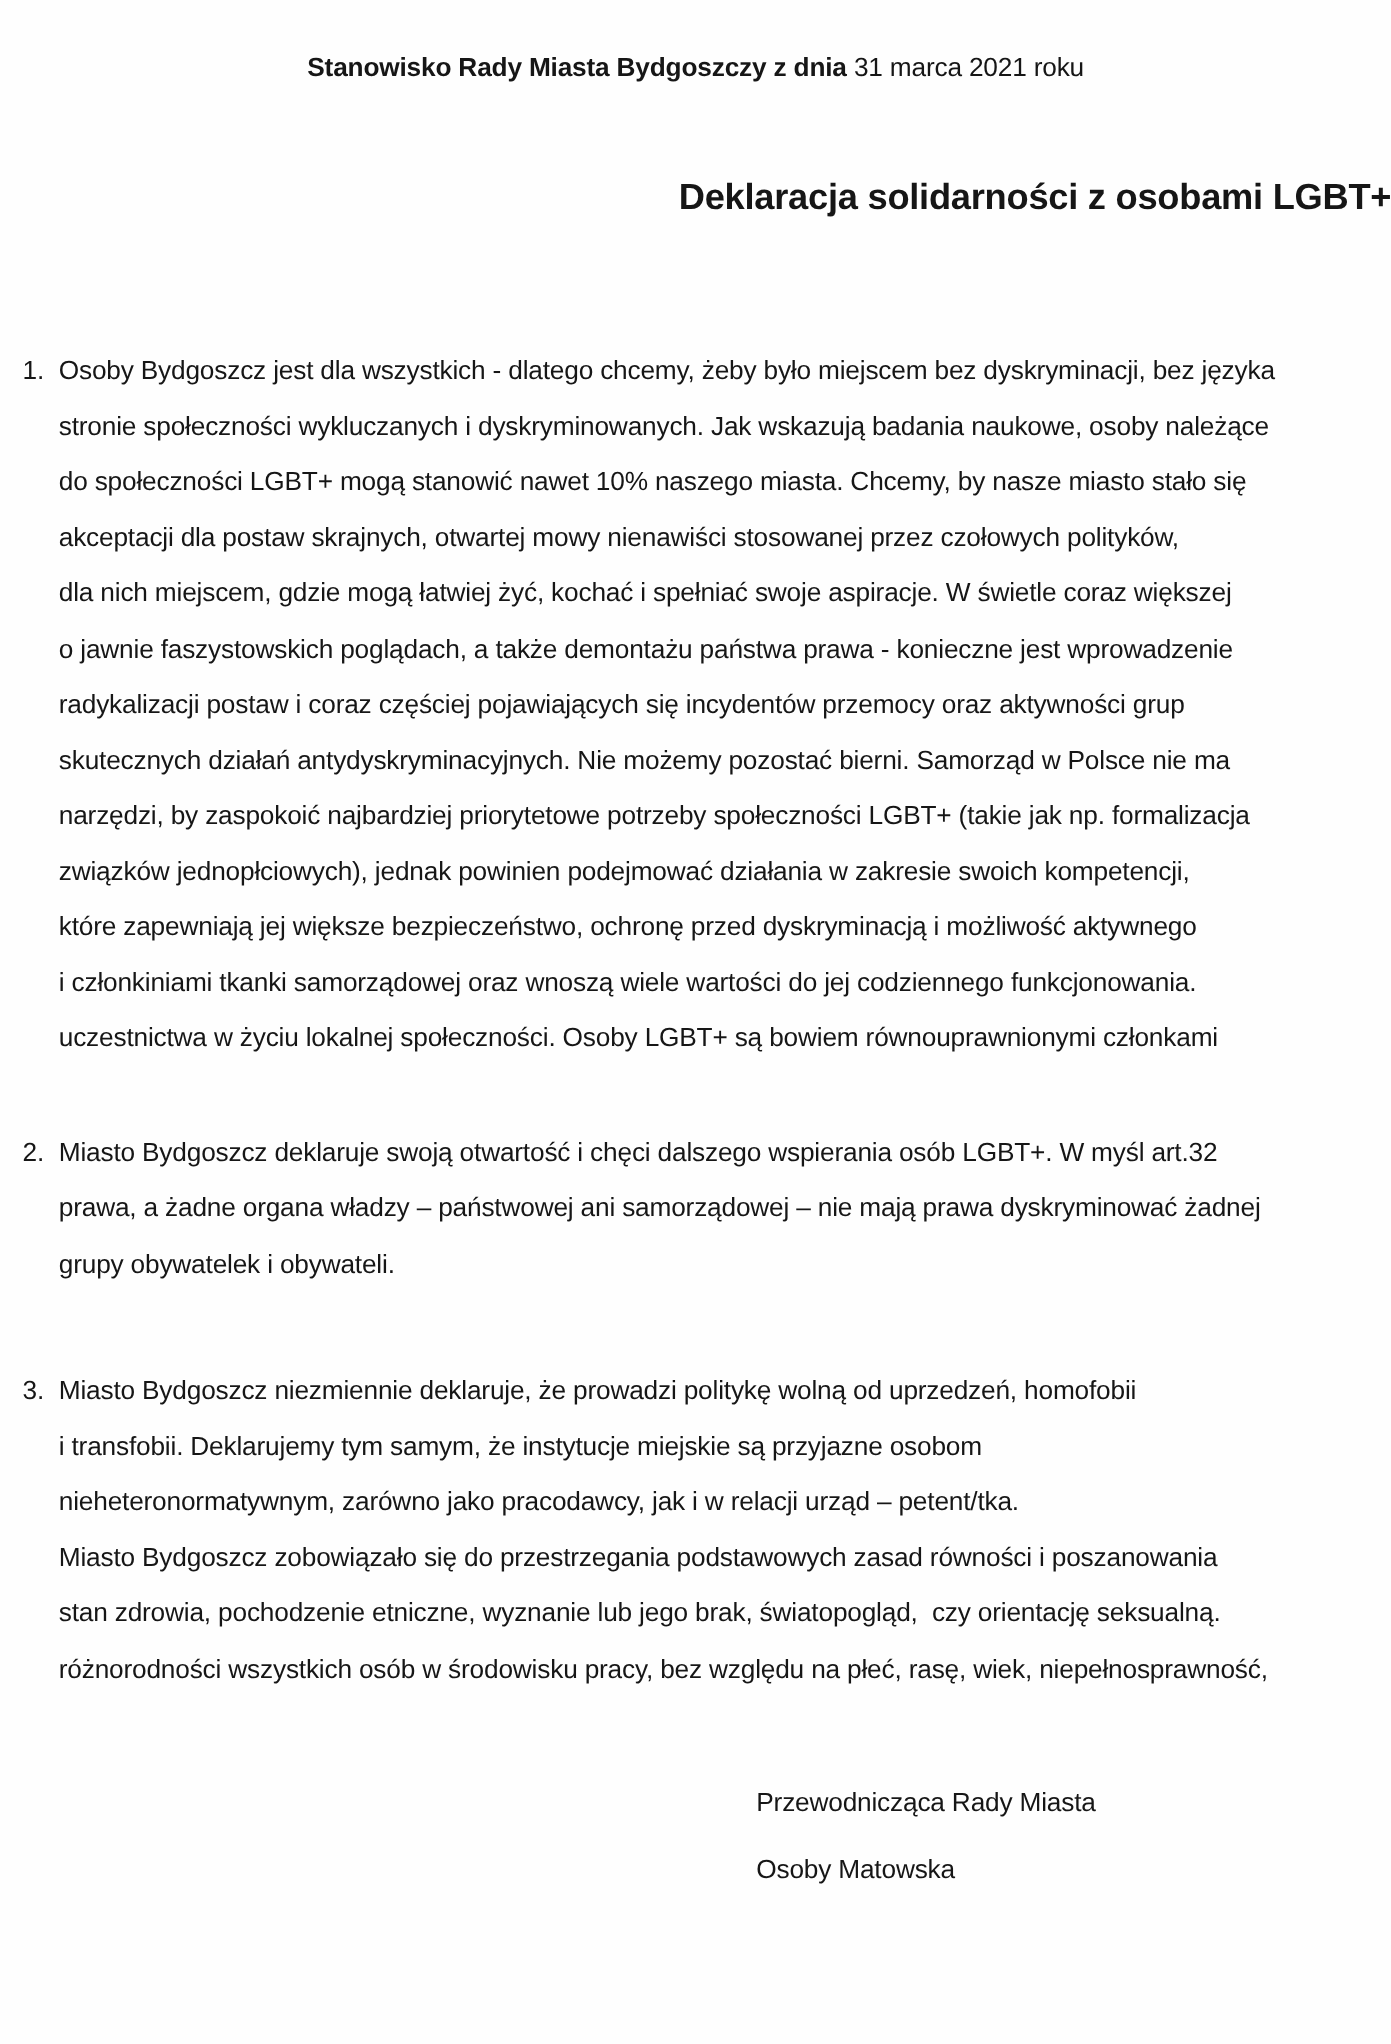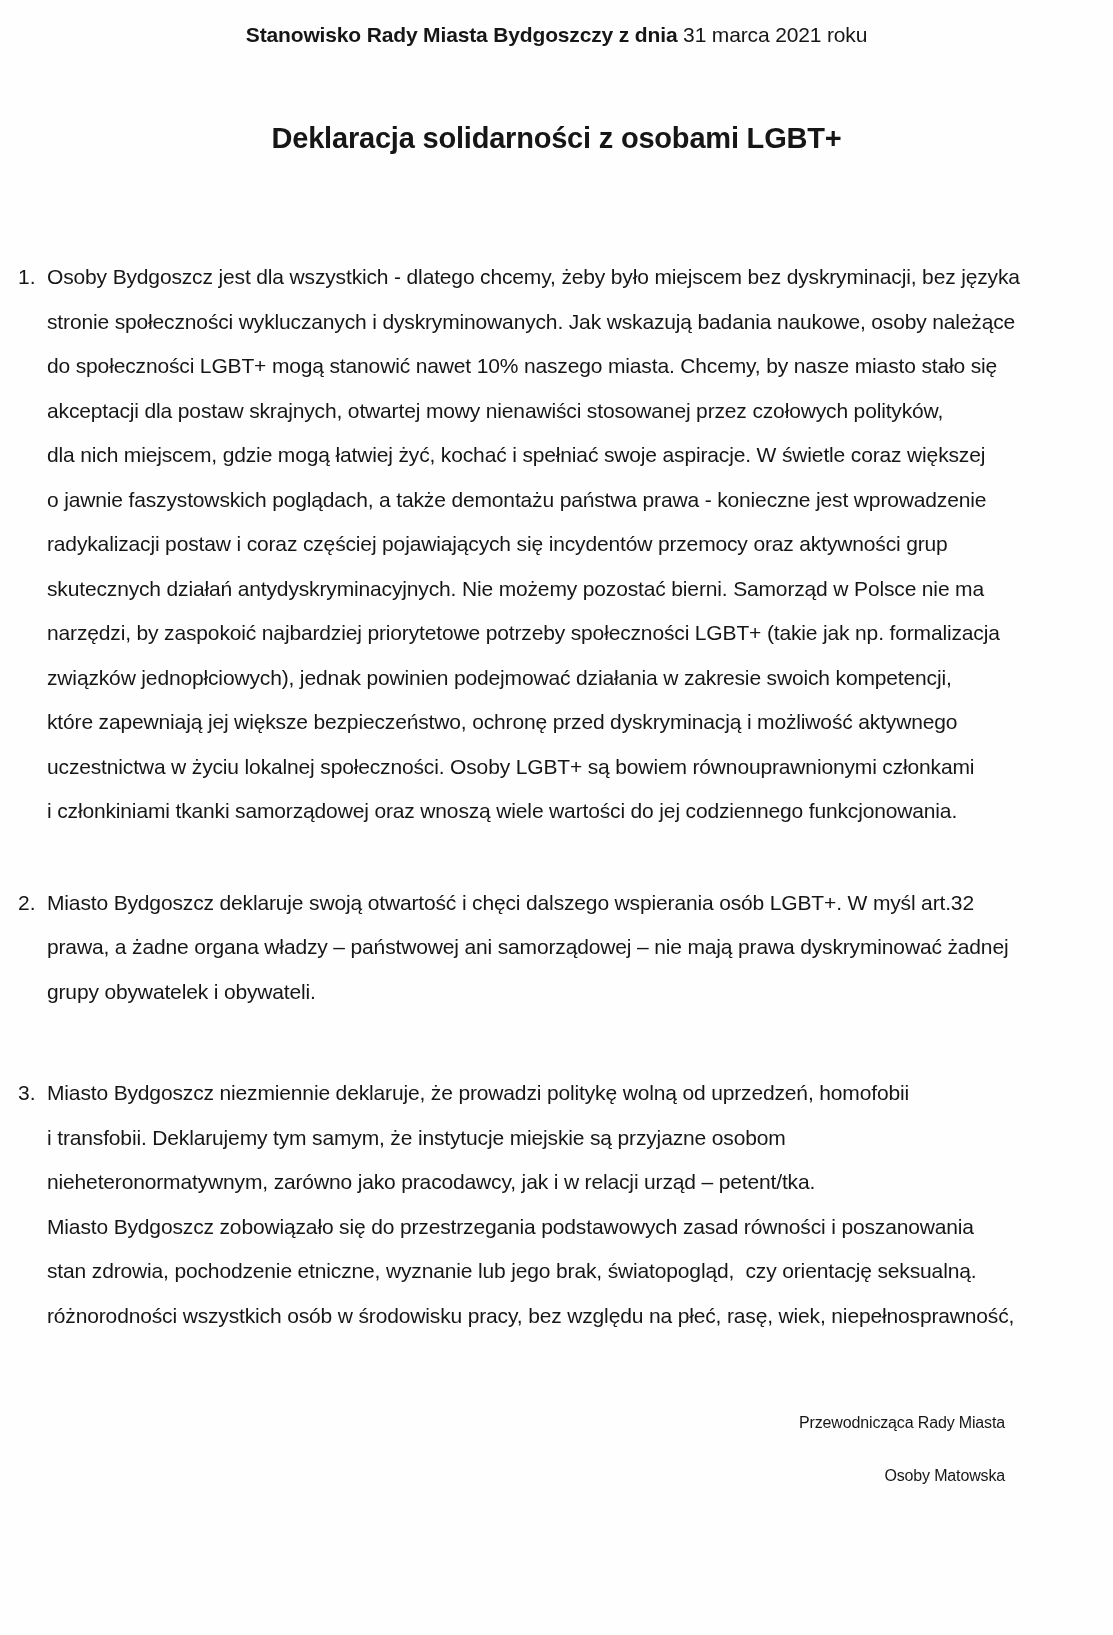--- a/index.html
+++ b/index.html
@@ -15,30 +15,30 @@
     color: #161616;
   }
   .page {
     position: relative;
     width: 1113px;
     height: 1635px;
     background: #fefefe;
     box-sizing: border-box;
   }
   .doc-header {
-    padding-top: 20px;
+    padding-top: 40px;
     text-align: center;
     font-size: 21px;
     line-height: 30px;
     letter-spacing: -0.15px;
   }
   .doc-header .hdr-bold { font-weight: bold; }
   .doc-title {
     margin-top: 70px;
-    text-align: center;
+    text-align: right;
     font-weight: bold;
     font-size: 29px;
     line-height: 36px;
     letter-spacing: -0.2px;
   }
   .paragraph {
     position: relative;
     padding-left: 47px;
     box-sizing: border-box;
   }
@@ -56,22 +56,22 @@
     letter-spacing: -0.15px;
   }
   .p-first { margin-top: 99px; }
   .p-mid   { margin-top: 47px; }
   .p-last  { margin-top: 57px; }
   .signature {
     margin-top: 58px;
     width: 400px;
     margin-left: auto;
     margin-right: 108px;
-    text-align: right;
-    font-size: 16px;
+    text-align: left;
+    font-size: 21px;
     line-height: 53px;
     letter-spacing: -0.15px;
   }
 </style>
 </head>
 <body>
 
 <div class="page">
 
   <div class="doc-header">
@@ -87,22 +87,22 @@
         <div class="line">stronie społeczności wykluczanych i dyskryminowanych. Jak wskazują badania naukowe, osoby należące</div>
         <div class="line">do społeczności LGBT+ mogą stanowić nawet 10% naszego miasta. Chcemy, by nasze miasto stało się</div>
         <div class="line">akceptacji dla postaw skrajnych, otwartej mowy nienawiści stosowanej przez czołowych polityków,</div>
         <div class="line">dla nich miejscem, gdzie mogą łatwiej żyć, kochać i spełniać swoje aspiracje. W świetle coraz większej</div>
         <div class="line">o jawnie faszystowskich poglądach, a także demontażu państwa prawa - konieczne jest wprowadzenie</div>
         <div class="line">radykalizacji postaw i coraz częściej pojawiających się incydentów przemocy oraz aktywności grup</div>
         <div class="line">skutecznych działań antydyskryminacyjnych. Nie możemy pozostać bierni. Samorząd w Polsce nie ma</div>
         <div class="line">narzędzi, by zaspokoić najbardziej priorytetowe potrzeby społeczności LGBT+ (takie jak np. formalizacja</div>
         <div class="line">związków jednopłciowych), jednak powinien podejmować działania w zakresie swoich kompetencji,</div>
         <div class="line">które zapewniają jej większe bezpieczeństwo, ochronę przed dyskryminacją i możliwość aktywnego</div>
+        <div class="line">i członkiniami tkanki samorządowej oraz wnoszą wiele wartości do jej codziennego funkcjonowania.</div>
         <div class="line">uczestnictwa w życiu lokalnej społeczności. Osoby LGBT+ są bowiem równouprawnionymi członkami</div>
-        <div class="line">i członkiniami tkanki samorządowej oraz wnoszą wiele wartości do jej codziennego funkcjonowania.</div>
       </div>
       <div class="paragraph p-mid">
         <span class="para-number">2.</span>
         <div class="line">Miasto Bydgoszcz deklaruje swoją otwartość i chęci dalszego wspierania osób LGBT+. W myśl art.32</div>
         <div class="line">prawa, a żadne organa władzy – państwowej ani samorządowej – nie mają prawa dyskryminować żadnej</div>
         <div class="line">grupy obywatelek i obywateli.</div>
       </div>
       <div class="paragraph p-last">
         <span class="para-number">3.</span>
         <div class="line">Miasto Bydgoszcz niezmiennie deklaruje, że prowadzi politykę wolną od uprzedzeń, homofobii</div>

